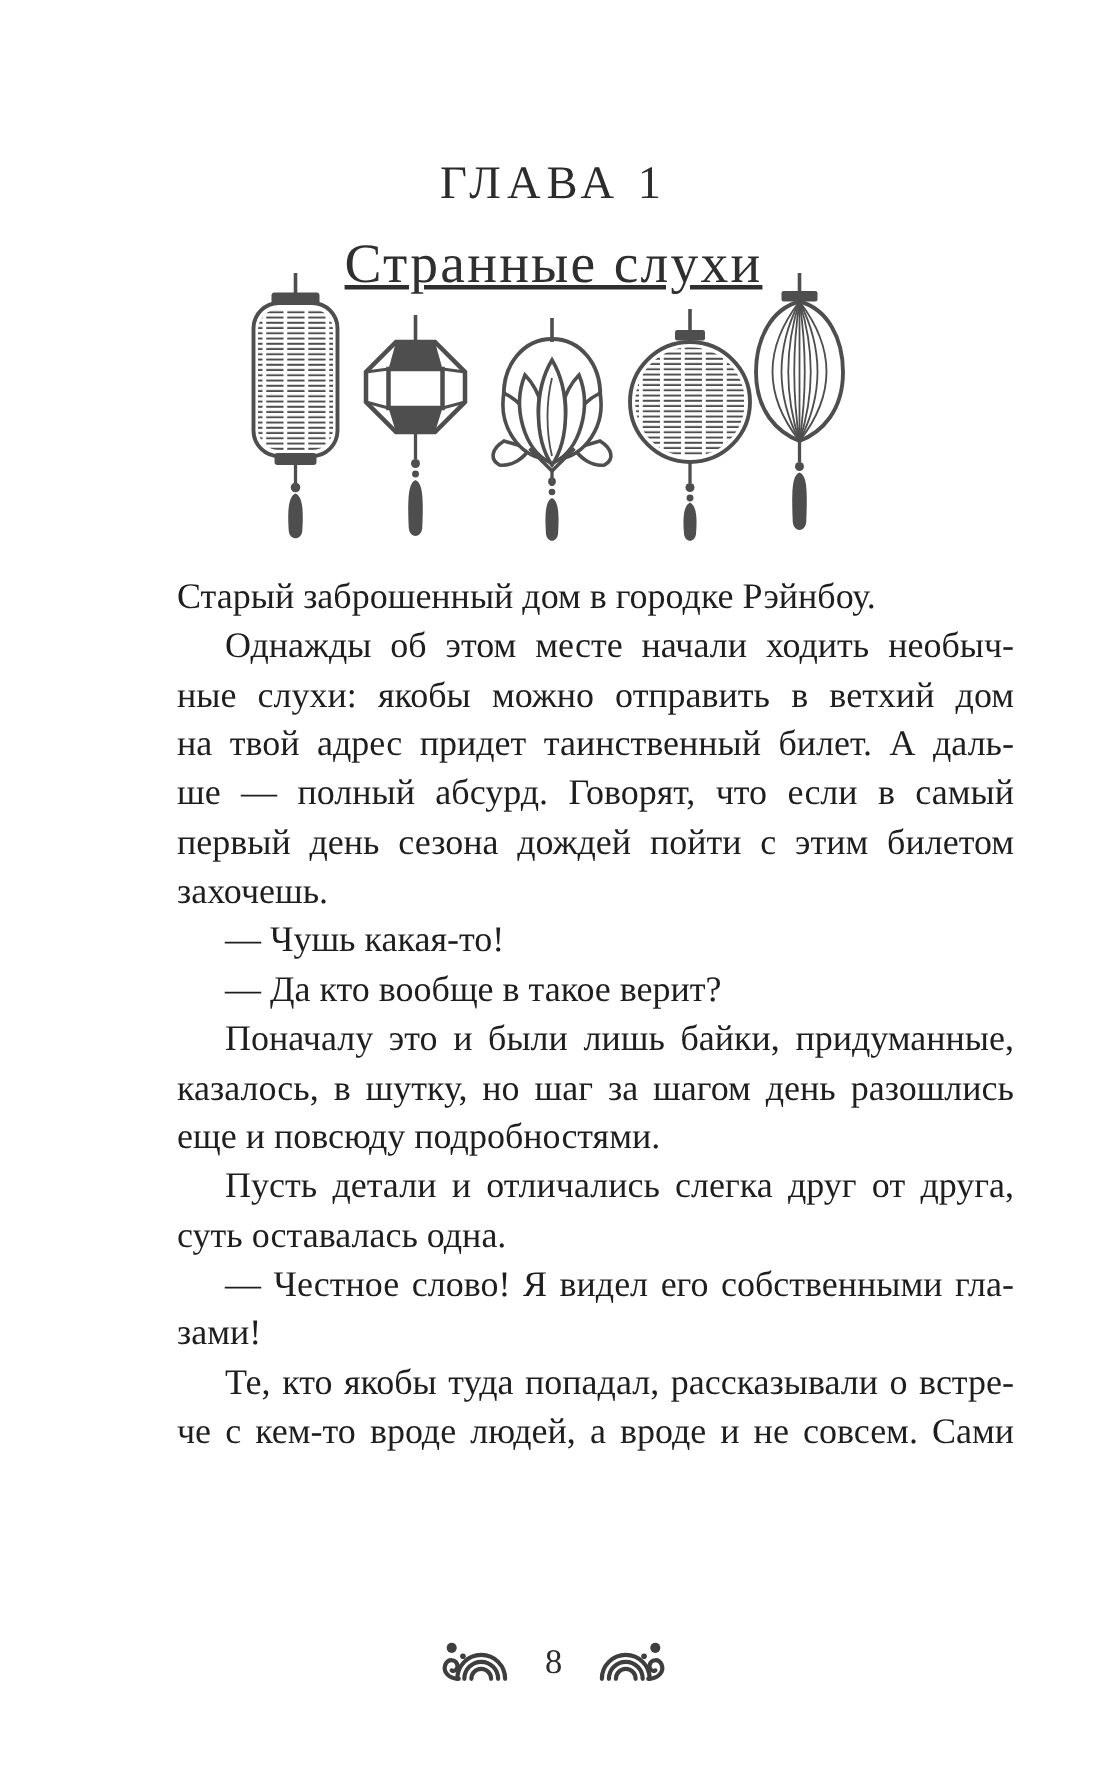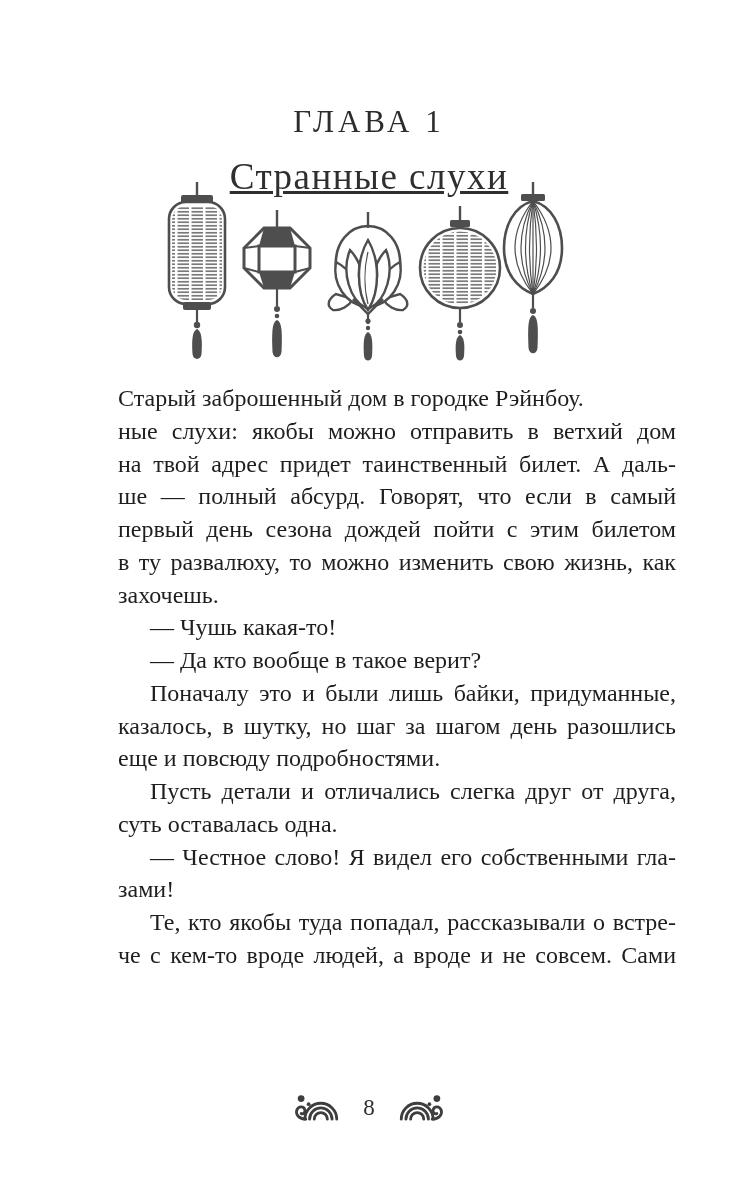--- a/index.html
+++ b/index.html
@@ -141,25 +141,25 @@
         </g>
         <path d="M33,112 V126" stroke="var(--art)" stroke-width="2.2" fill="none"></path>
         <circle cx="33" cy="129" r="3" fill="var(--art)"></circle>
         <path d="M33,133 C28.5,135 27.5,142 28.5,166 C29.2,173 36.8,173 37.5,166 C38.5,142 37.5,135 33,133 Z" fill="var(--art)"></path>
       </svg>
     </span>
   </div>
 
   <div class="bodytext" id="body-text">
       <div class="line">Старый заброшенный дом в городке Рэйнбоу.</div>
+      <div class="line j i">Однажды об этом месте начали ходить необыч-</div>
       <div class="line j">ные слухи: якобы можно отправить в ветхий дом</div>
       <div class="line j">на твой адрес придет таинственный билет. А даль-</div>
       <div class="line j">ше — полный абсурд. Говорят, что если в самый</div>
       <div class="line j">первый день сезона дождей пойти с этим билетом</div>
-      <div class="line j">в ту развалюху, то можно изменить свою жизнь, как</div>
       <div class="line">захочешь.</div>
       <div class="line i">— Чушь какая-то!</div>
       <div class="line i">— Да кто вообще в такое верит?</div>
       <div class="line j i">Поначалу это и были лишь байки, придуманные,</div>
       <div class="line j">казалось, в шутку, но шаг за шагом день разошлись</div>
       <div class="line">еще и повсюду подробностями.</div>
       <div class="line j i">Пусть детали и отличались слегка друг от друга,</div>
       <div class="line">суть оставалась одна.</div>
       <div class="line j i">— Честное слово! Я видел его собственными гла-</div>
       <div class="line">зами!</div>

